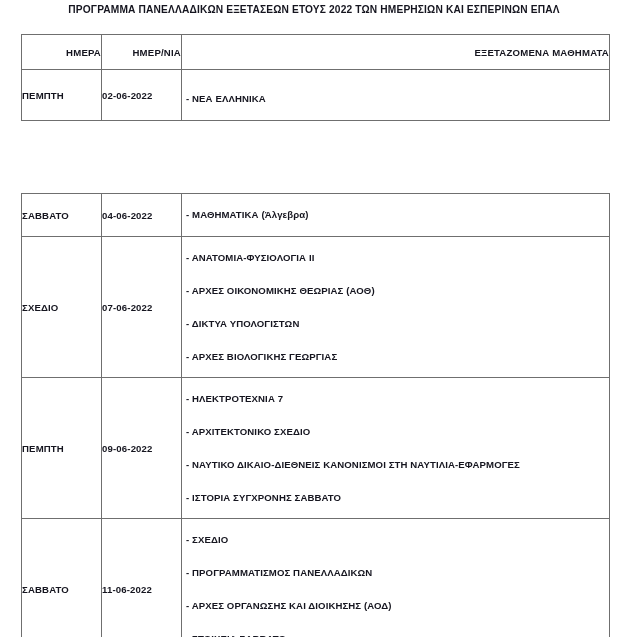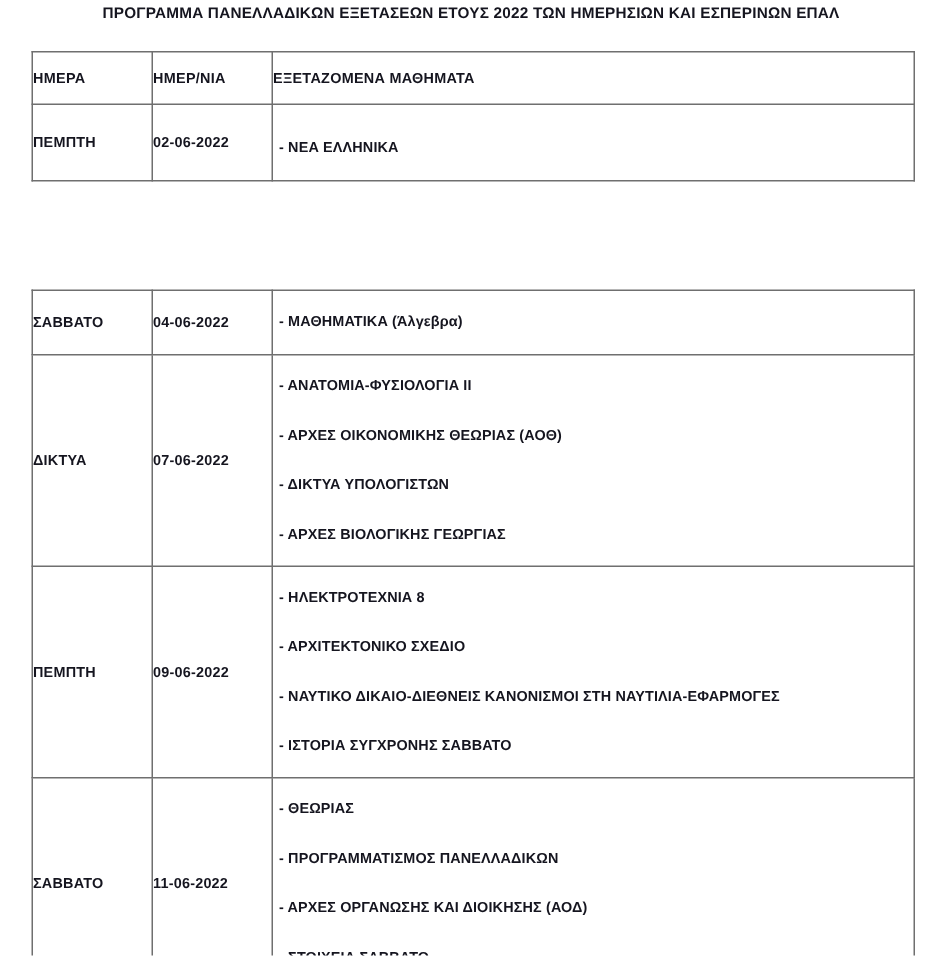--- a/index.html
+++ b/index.html
@@ -53,21 +53,21 @@
     font-weight: bold;
     color: #15151f;
   }
 
   
   col.c-day  { width: 80px; }
   col.c-date { width: 80px; }
   col.c-subj { width: 428px; }
 
   th.hdr {
-    text-align: left;
+    text-align: right;
     height: 34px;
     font-size: 9.6px;
     font-weight: bold;
     letter-spacing: 0.2px;
   }
 
   td.day,
   td.date {
     letter-spacing: 0.15px;
   }
@@ -176,49 +176,49 @@
         <tr class="row-single">
           <td class="day">ΣΑΒΒΑΤΟ</td>
           <td class="date">04-06-2022</td>
           <td class="subjects">
             <ul class="subject-list">
               <li>- ΜΑΘΗΜΑΤΙΚΑ (Άλγεβρα)</li>
             </ul>
           </td>
         </tr>
         <tr class="row-multi">
-          <td class="day">ΔΙΚΤΥΑ</td>
+          <td class="day">ΣΧΕΔΙΟ</td>
           <td class="date">07-06-2022</td>
           <td class="subjects">
             <ul class="subject-list">
               <li>- ΑΝΑΤΟΜΙΑ-ΦΥΣΙΟΛΟΓΙΑ II</li>
               <li>- ΑΡΧΕΣ ΟΙΚΟΝΟΜΙΚΗΣ ΘΕΩΡΙΑΣ (ΑΟΘ)</li>
               <li>- ΔΙΚΤΥΑ ΥΠΟΛΟΓΙΣΤΩΝ</li>
               <li>- ΑΡΧΕΣ ΒΙΟΛΟΓΙΚΗΣ ΓΕΩΡΓΙΑΣ</li>
             </ul>
           </td>
         </tr>
         <tr class="row-multi">
           <td class="day">ΠΕΜΠΤΗ</td>
           <td class="date">09-06-2022</td>
           <td class="subjects">
             <ul class="subject-list">
-              <li>- ΗΛΕΚΤΡΟΤΕΧΝΙΑ 8</li>
+              <li>- ΗΛΕΚΤΡΟΤΕΧΝΙΑ 7</li>
               <li>- ΑΡΧΙΤΕΚΤΟΝΙΚΟ ΣΧΕΔΙΟ</li>
               <li>- ΝΑΥΤΙΚΟ ΔΙΚΑΙΟ-ΔΙΕΘΝΕΙΣ ΚΑΝΟΝΙΣΜΟΙ ΣΤΗ ΝΑΥΤΙΛΙΑ-ΕΦΑΡΜΟΓΕΣ</li>
               <li>- ΙΣΤΟΡΙΑ ΣΥΓΧΡΟΝΗΣ ΣΑΒΒΑΤΟ</li>
             </ul>
           </td>
         </tr>
         <tr class="row-multi">
           <td class="day">ΣΑΒΒΑΤΟ</td>
           <td class="date">11-06-2022</td>
           <td class="subjects">
             <ul class="subject-list">
-              <li>- ΘΕΩΡΙΑΣ</li>
+              <li>- ΣΧΕΔΙΟ</li>
               <li>- ΠΡΟΓΡΑΜΜΑΤΙΣΜΟΣ ΠΑΝΕΛΛΑΔΙΚΩΝ</li>
               <li>- ΑΡΧΕΣ ΟΡΓΑΝΩΣΗΣ ΚΑΙ ΔΙΟΙΚΗΣΗΣ (ΑΟΔ)</li>
               <li>- ΣΤΟΙΧΕΙΑ ΣΑΒΒΑΤΟ</li>
             </ul>
           </td>
         </tr>
       </tbody>
   </table>
 
 </div>

